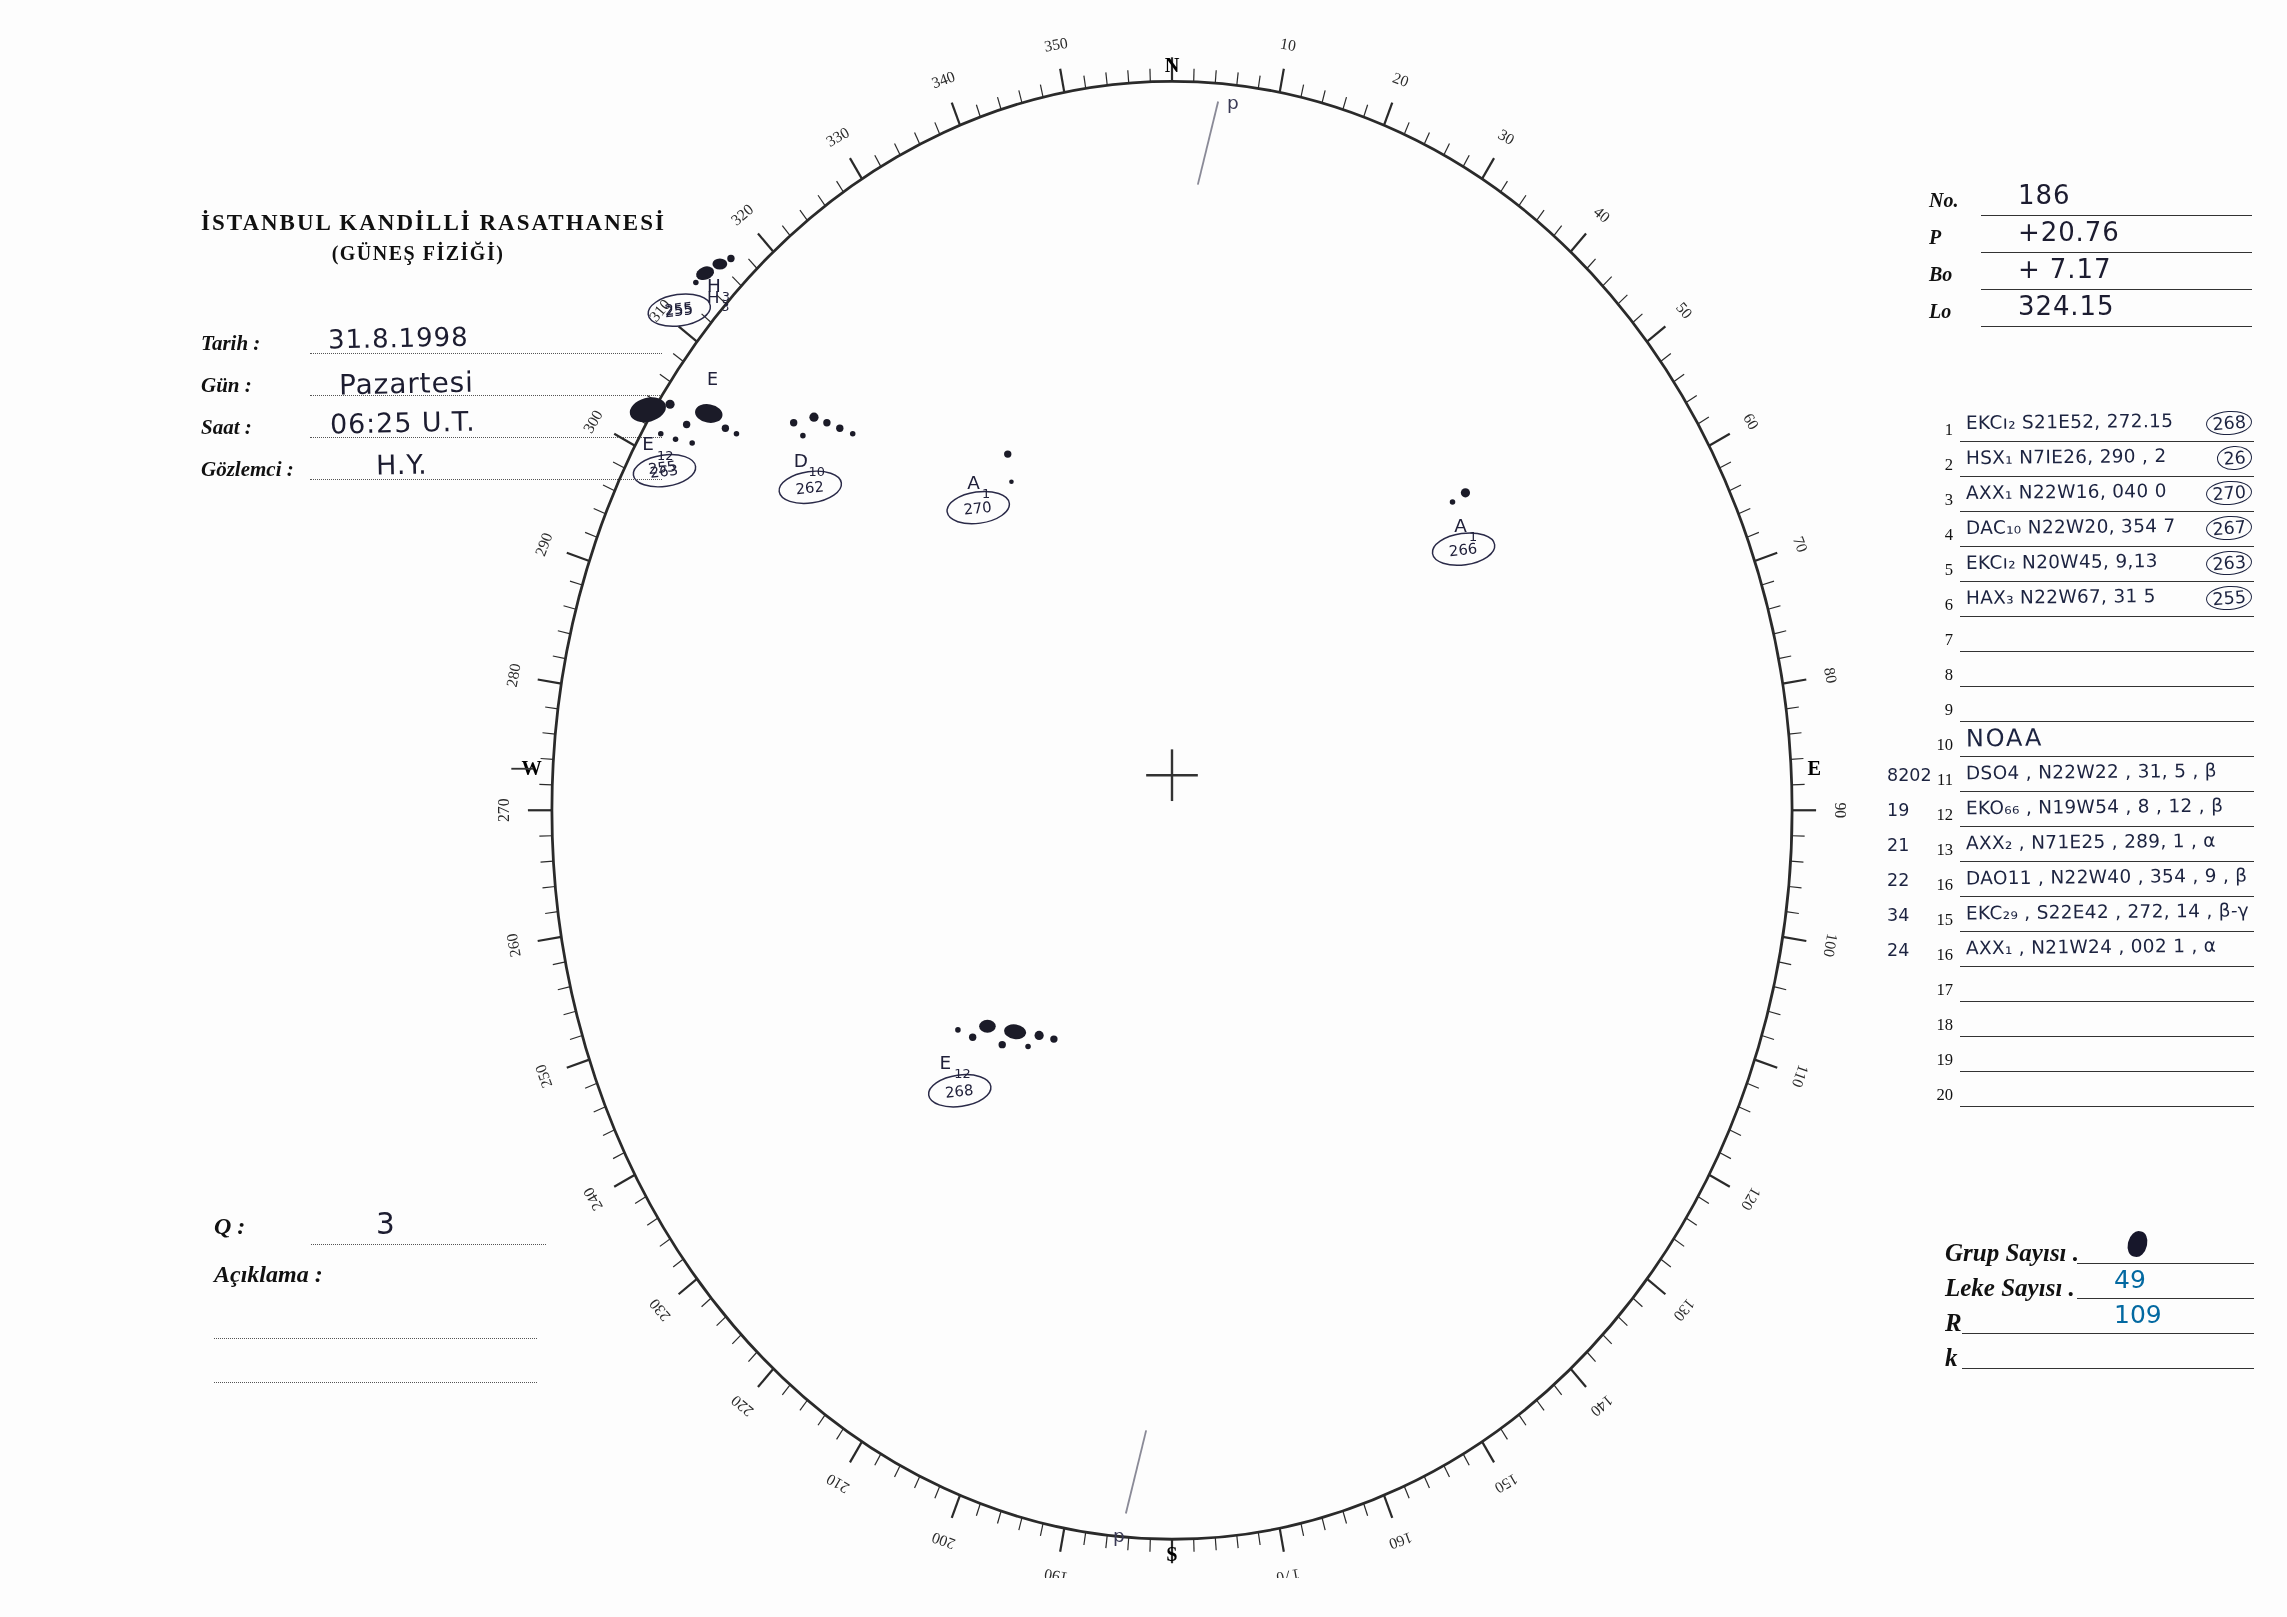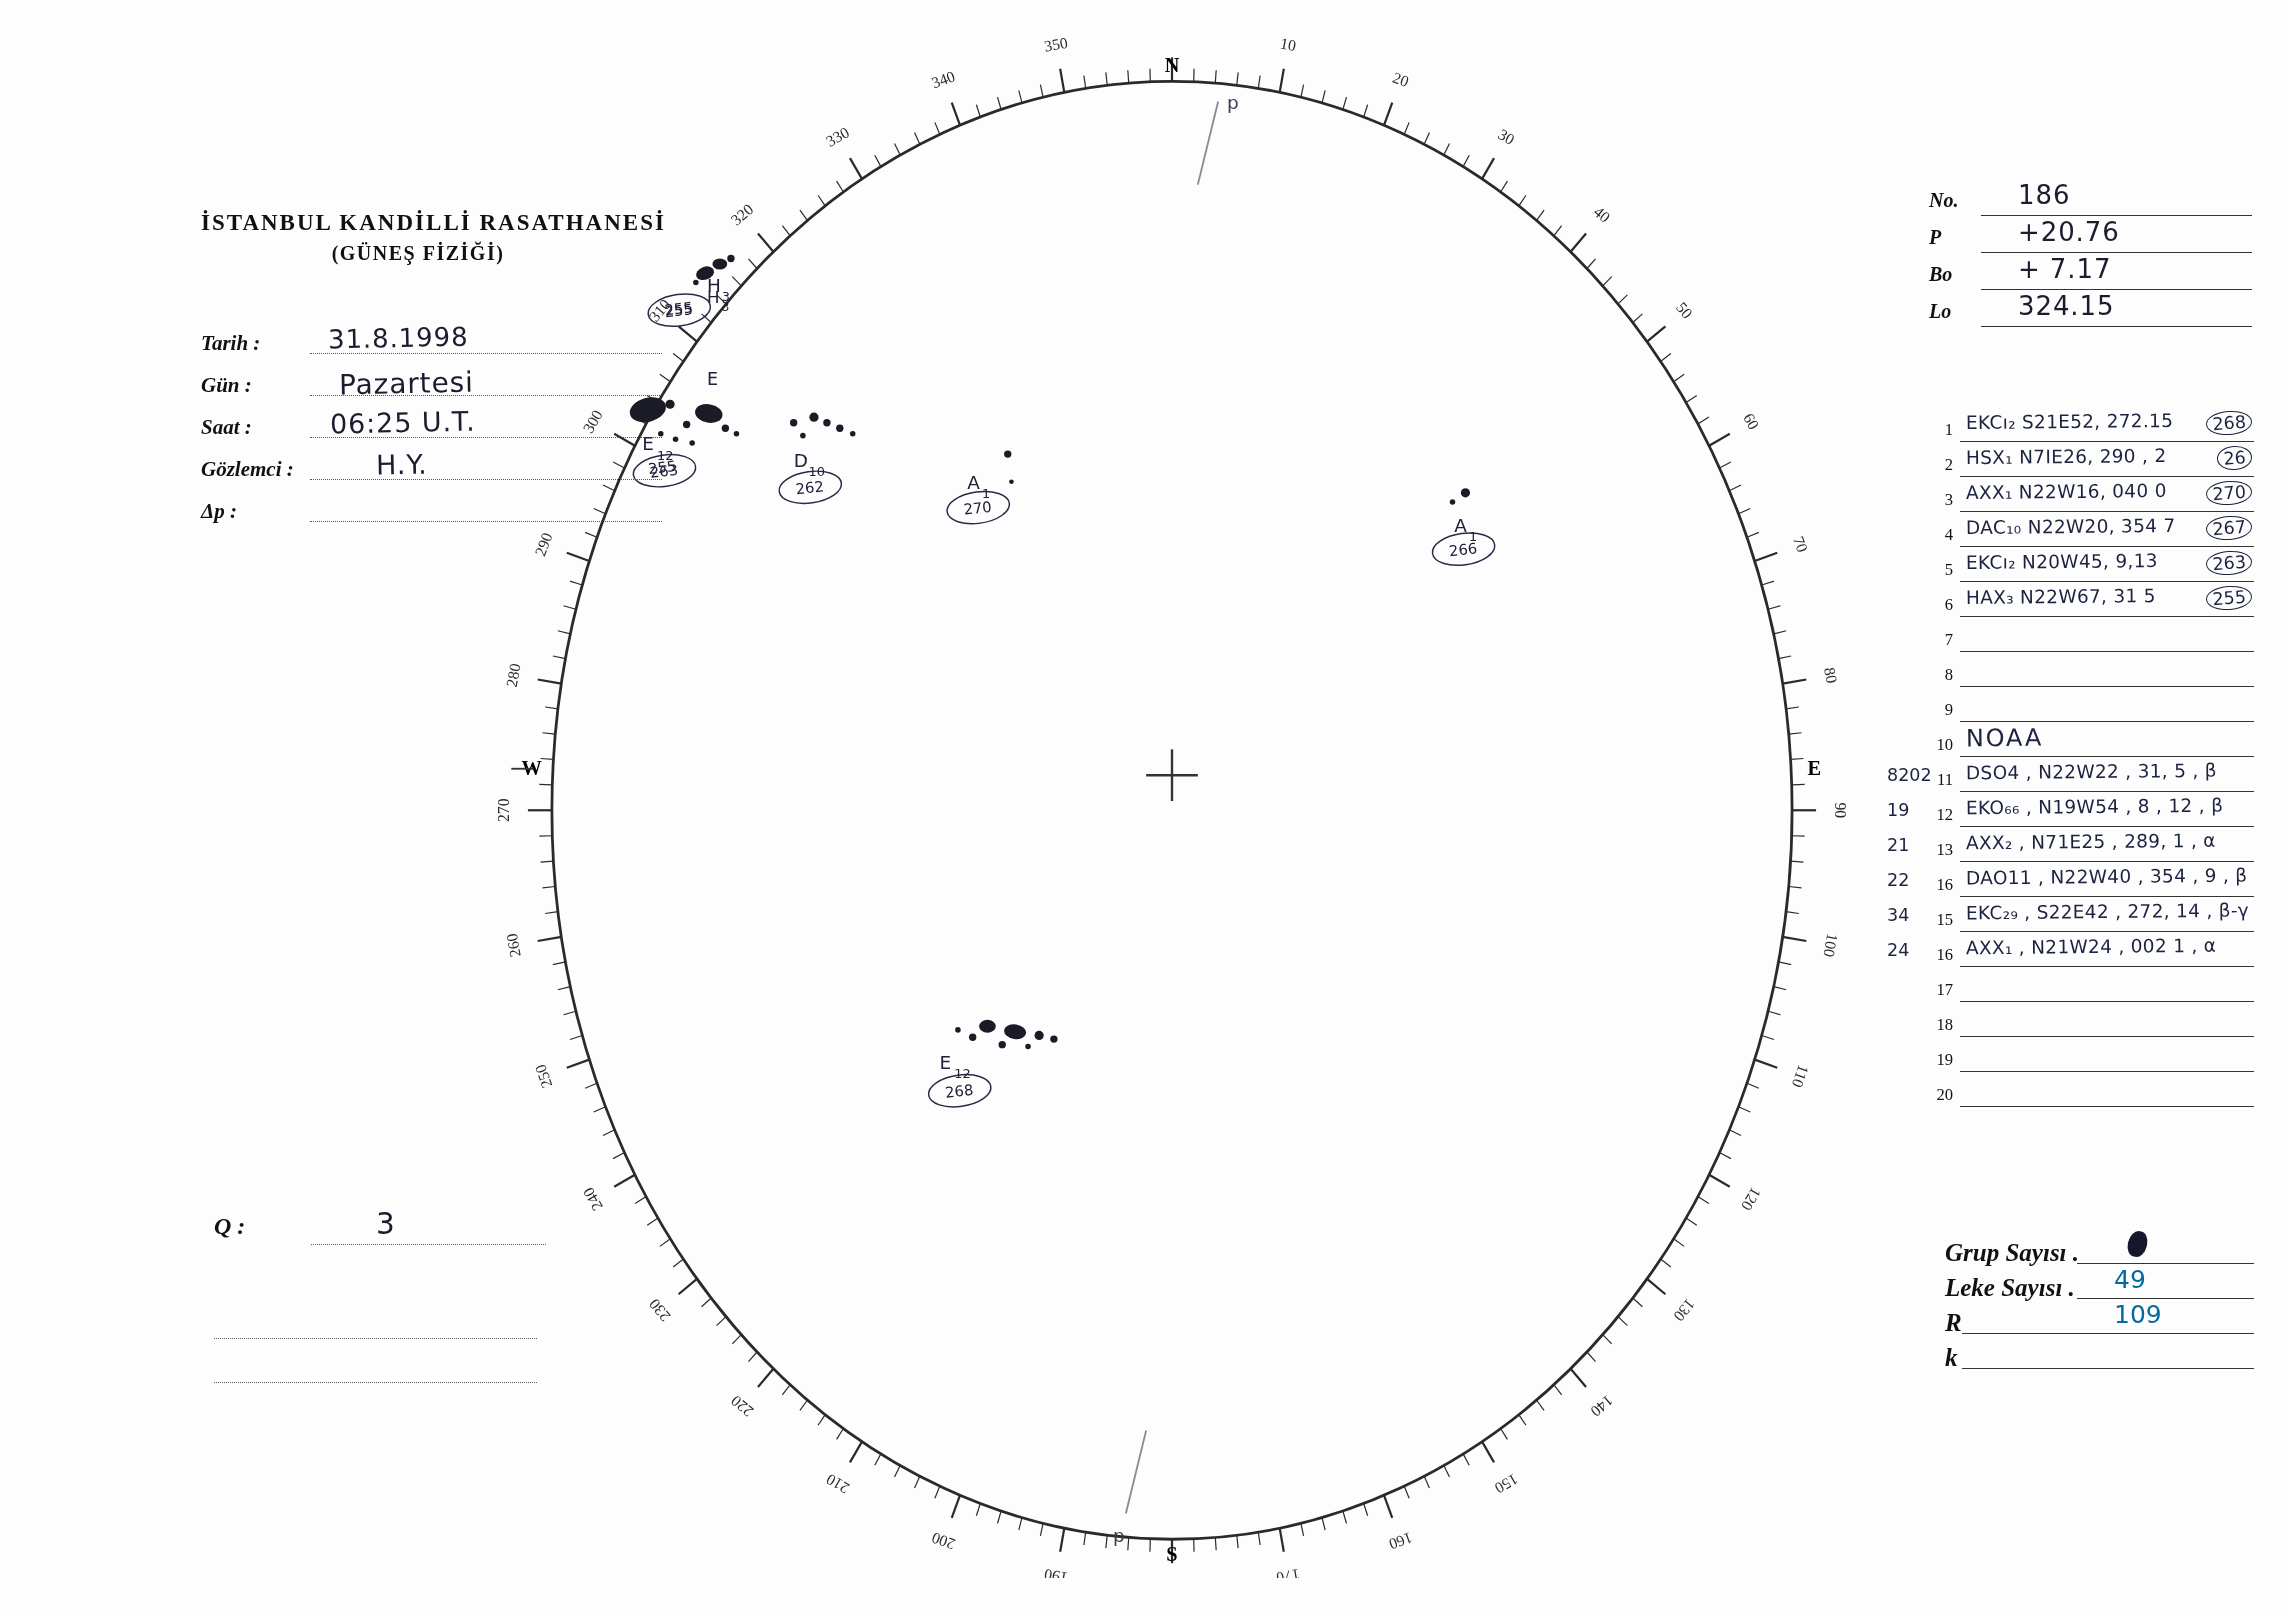--- a/index.html
+++ b/index.html
@@ -300,32 +300,30 @@
     <div class="form-row">
       <span class="form-label">Saat :</span>
       <span class="form-dots"></span>
       <span class="form-value v3">06:25  U.T.</span>
     </div>
     <div class="form-row">
       <span class="form-label">Gözlemci :</span>
       <span class="form-dots"></span>
       <span class="form-value v4">H.Y.</span>
     </div>
-    <div class="form-row">
-      <span class="form-label">Δp :</span>
-      <span class="form-dots"></span>
-      <span class="form-value"></span>
-    </div>
   </div>
 
   <div class="q-block">
     <div class="q-row">
       <span class="q-label">Q :</span>
       <span class="q-line"></span>
       <span class="q-val">3</span>
+    </div>
+    <div class="q-row">
+      <span class="q-label">Açıklama :</span>
     </div>
   </div>
   <div class="ack-line" style="top:1338px"></div>
   <div class="ack-line" style="top:1382px"></div>
 
   <div class="disk-wrap">
     <svg class="disk" width="1366" height="1541" viewBox="0 0 1480 1670">
       <g id="limb">
         <ellipse cx="740" cy="838" rx="672" ry="790" fill="none" stroke="#2a2a2a" stroke-width="3"></ellipse>
       </g>

